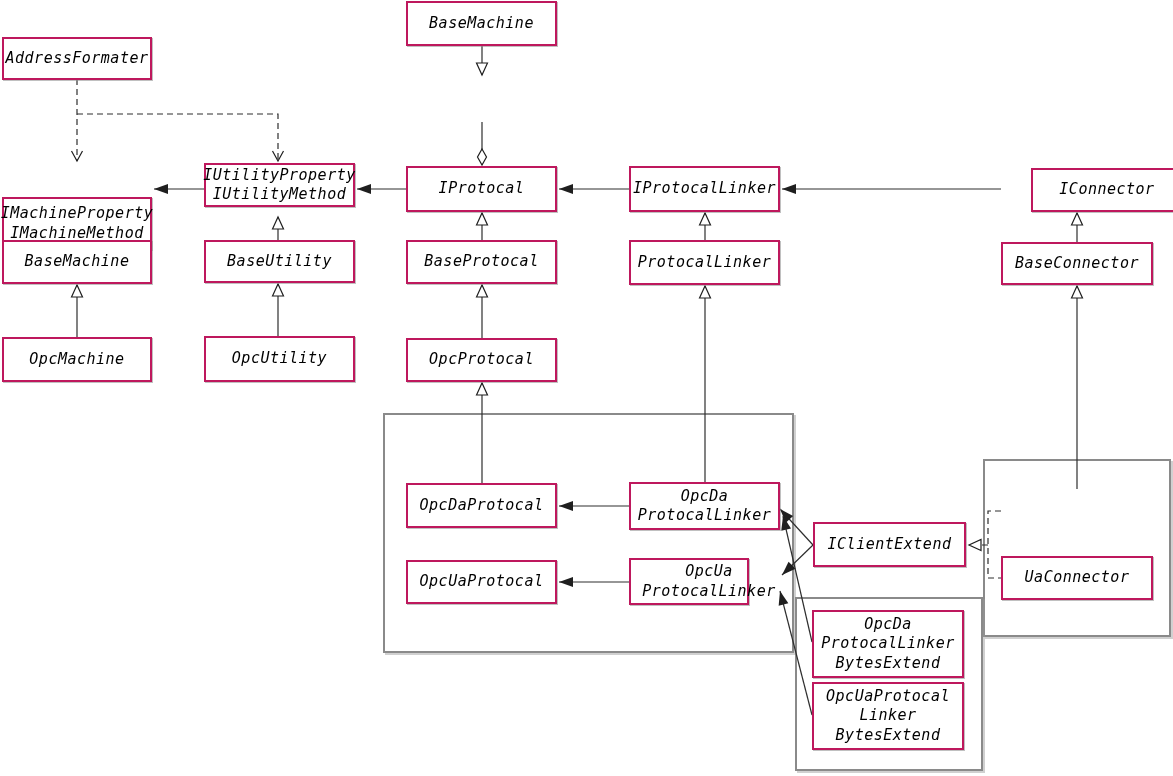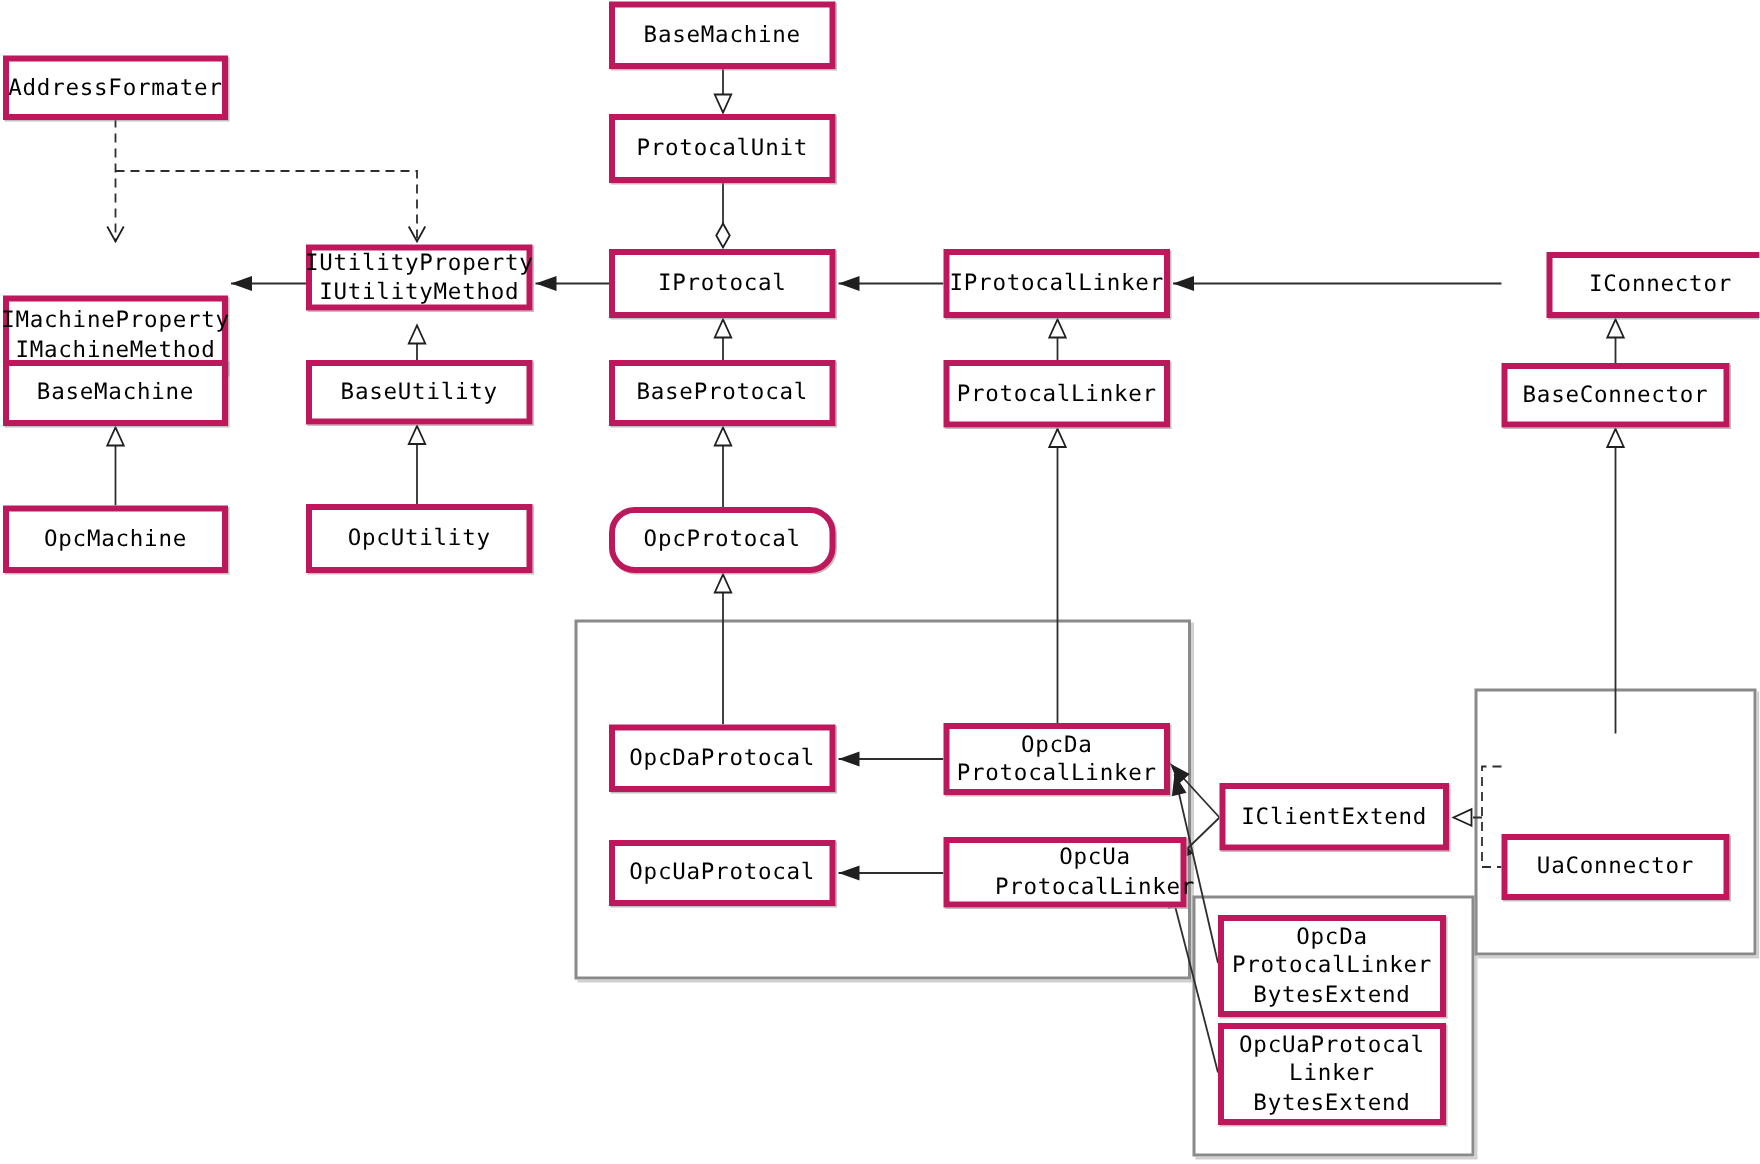--- a/index.html
+++ b/index.html
@@ -1,21 +1,21 @@
 <!DOCTYPE html>
 <html><head>
 <meta charset="utf-8">
 <style>
   html,body{margin:0;padding:0;background:#fff;}
   .canvas{position:relative;width:1173px;height:776px;background:#ffffff;overflow:hidden;
           font-family:"DejaVu Sans Mono","Liberation Mono",monospace;}
-  .cbox{position:absolute;box-sizing:border-box;background:#ffffff;border:4px solid #be185d;
+  .cbox{position:absolute;box-sizing:border-box;background:#ffffff;border:2px solid #be185d;
         box-shadow:1px 1px 0 rgba(140,140,140,.55);display:flex;align-items:center;justify-content:center;
         text-align:center;font-size:15px;color:#000;line-height:1.3;white-space:pre-line;z-index:2;
-        letter-spacing:.5px;}
+        letter-spacing:.5px;font-style:italic;}
   .container-box{position:absolute;box-sizing:border-box;background:transparent;border:2px solid #8a8a8a;
         box-shadow:2px 2px 0 rgba(150,150,150,.45);z-index:0;}
   svg.wires{position:absolute;left:0;top:0;z-index:1;}
 </style>
 </head>
 <body>
 
 <div class="canvas">
 
   <div class="container-box" style="left:383px;top:413px;width:411px;height:240px;"></div>
@@ -72,37 +72,36 @@
       <path d="M988,545 L969,545" stroke-dasharray="6 4" marker-end="url(#mTri)"></path>
     </g>
   </svg>
 
   <div class="cbox" style="left:2px;top:37px;width:150px;height:43px;">AddressFormater</div>
   <div class="cbox" style="left:2px;top:163px;width:150px;height:53px;margin-top:34px;">IMachineProperty
 IMachineMethod</div>
   <div class="cbox" style="left:204px;top:163px;width:151px;height:44px;">IUtilityProperty
 IUtilityMethod</div>
   <div class="cbox" style="left:406px;top:1px;width:151px;height:45px;">BaseMachine</div>
-  <div class="cbox" style="left:406px;top:76px;width:151px;height:46px;">ProtocalUnit</div>
   <div class="cbox" style="left:406px;top:166px;width:151px;height:46px;">IProtocal</div>
   <div class="cbox" style="left:629px;top:166px;width:151px;height:46px;">IProtocalLinker</div>
   <div class="cbox" style="left:1001px;top:168px;width:152px;height:44px;margin-left:30px;">IConnector</div>
   <div class="cbox" style="left:2px;top:240px;width:150px;height:44px;">BaseMachine</div>
   <div class="cbox" style="left:204px;top:240px;width:151px;height:43px;">BaseUtility</div>
   <div class="cbox" style="left:406px;top:240px;width:151px;height:44px;">BaseProtocal</div>
   <div class="cbox" style="left:629px;top:240px;width:151px;height:45px;">ProtocalLinker</div>
   <div class="cbox" style="left:1001px;top:242px;width:152px;height:43px;">BaseConnector</div>
   <div class="cbox" style="left:2px;top:337px;width:150px;height:45px;">OpcMachine</div>
   <div class="cbox" style="left:204px;top:336px;width:151px;height:46px;">OpcUtility</div>
-  <div class="cbox" style="left:406px;top:338px;width:151px;height:44px;border-radius:17px;">OpcProtocal</div>
+  <div class="cbox" style="left:406px;top:338px;width:151px;height:44px;">OpcProtocal</div>
   <div class="cbox" style="left:406px;top:483px;width:151px;height:45px;">OpcDaProtocal</div>
   <div class="cbox" style="left:406px;top:560px;width:151px;height:44px;">OpcUaProtocal</div>
   <div class="cbox" style="left:629px;top:482px;width:151px;height:48px;">OpcDa
 ProtocalLinker</div>
-  <div class="cbox" style="left:629px;top:558px;width:162px;height:47px;padding-left:40px;">OpcUa
+  <div class="cbox" style="left:629px;top:558px;width:120px;height:47px;padding-left:40px;">OpcUa
 ProtocalLinker</div>
   <div class="cbox" style="left:813px;top:522px;width:153px;height:45px;">IClientExtend</div>
   <div class="cbox" style="left:1001px;top:556px;width:152px;height:44px;">UaConnector</div>
   <div class="cbox" style="left:812px;top:610px;width:152px;height:68px;">OpcDa
 ProtocalLinker
 BytesExtend</div>
   <div class="cbox" style="left:812px;top:682px;width:152px;height:68px;">OpcUaProtocal
 Linker
 BytesExtend</div>
 

